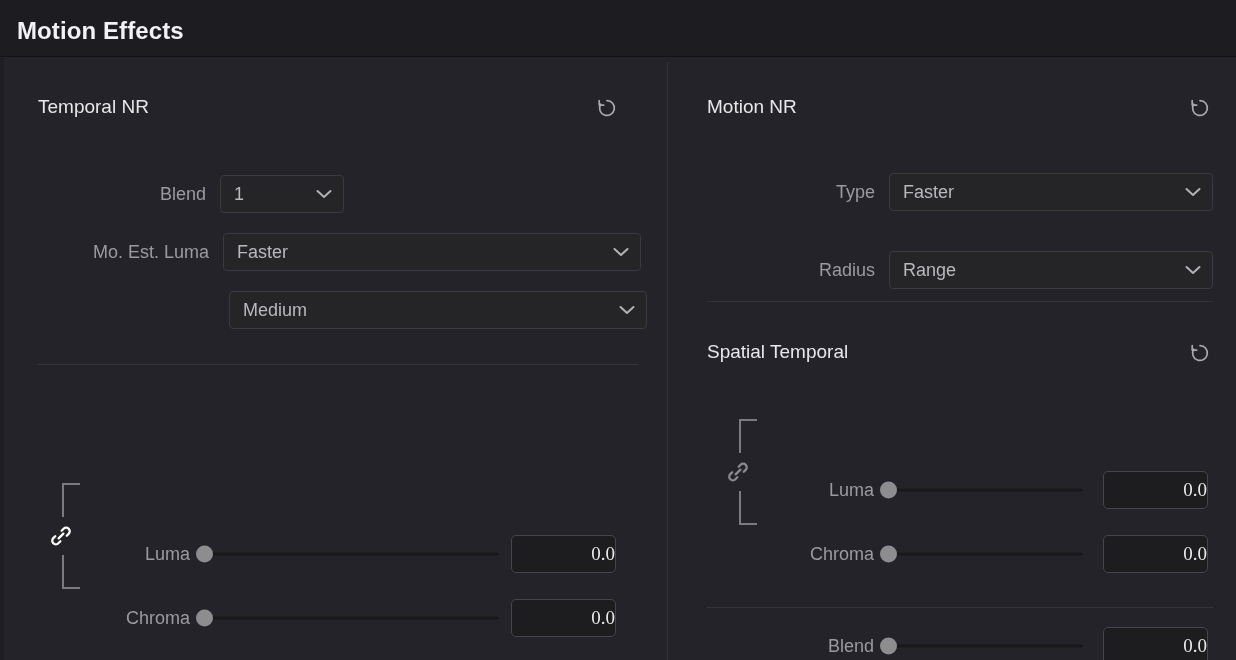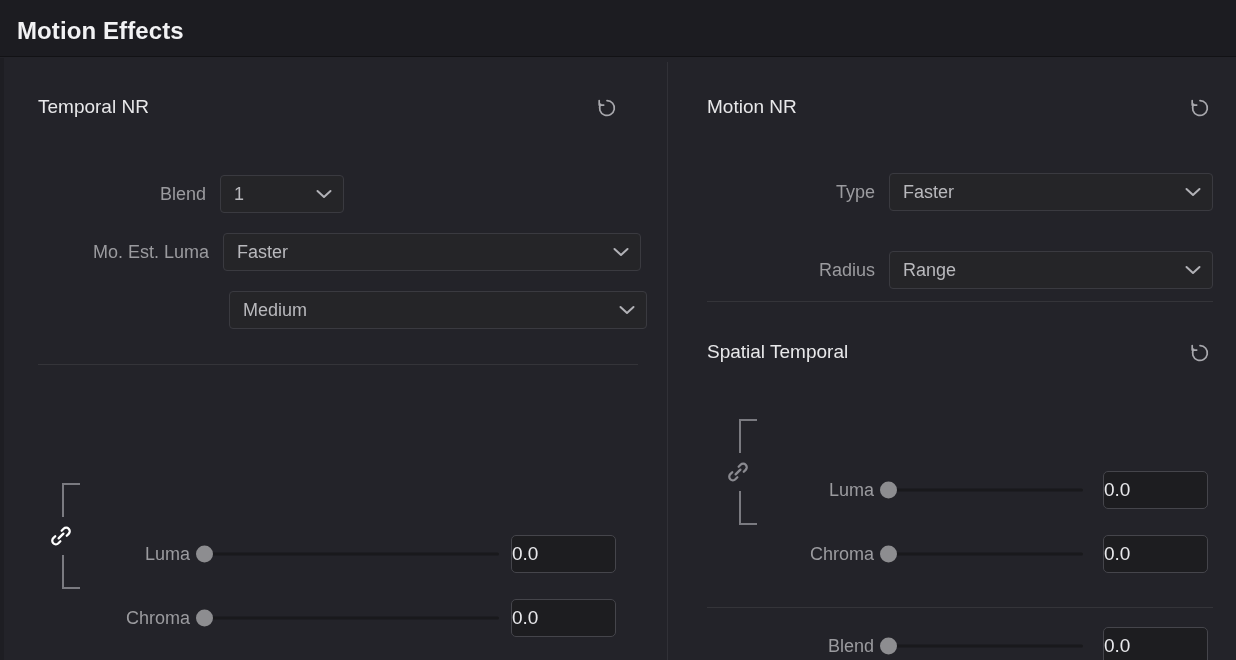--- a/index.html
+++ b/index.html
@@ -180,23 +180,24 @@
     border-radius: 5px;
     box-sizing: border-box;
     cursor: text;
   }
   .valuebox-text {
     position: absolute;
     left: 0; right: 0;
     top: 0;
     height: 36px;
     line-height: 36px;
-    text-align: left;
+    text-align: right;
     font-size: 19px;
     color: #e9e9ec;
+    font-family: Liberation Serif, serif;
   }
 
   
   .linkgroup {
     position: absolute;
     width: 34px;
   }
   .bracket {
     position: absolute;
     left: 14px;

